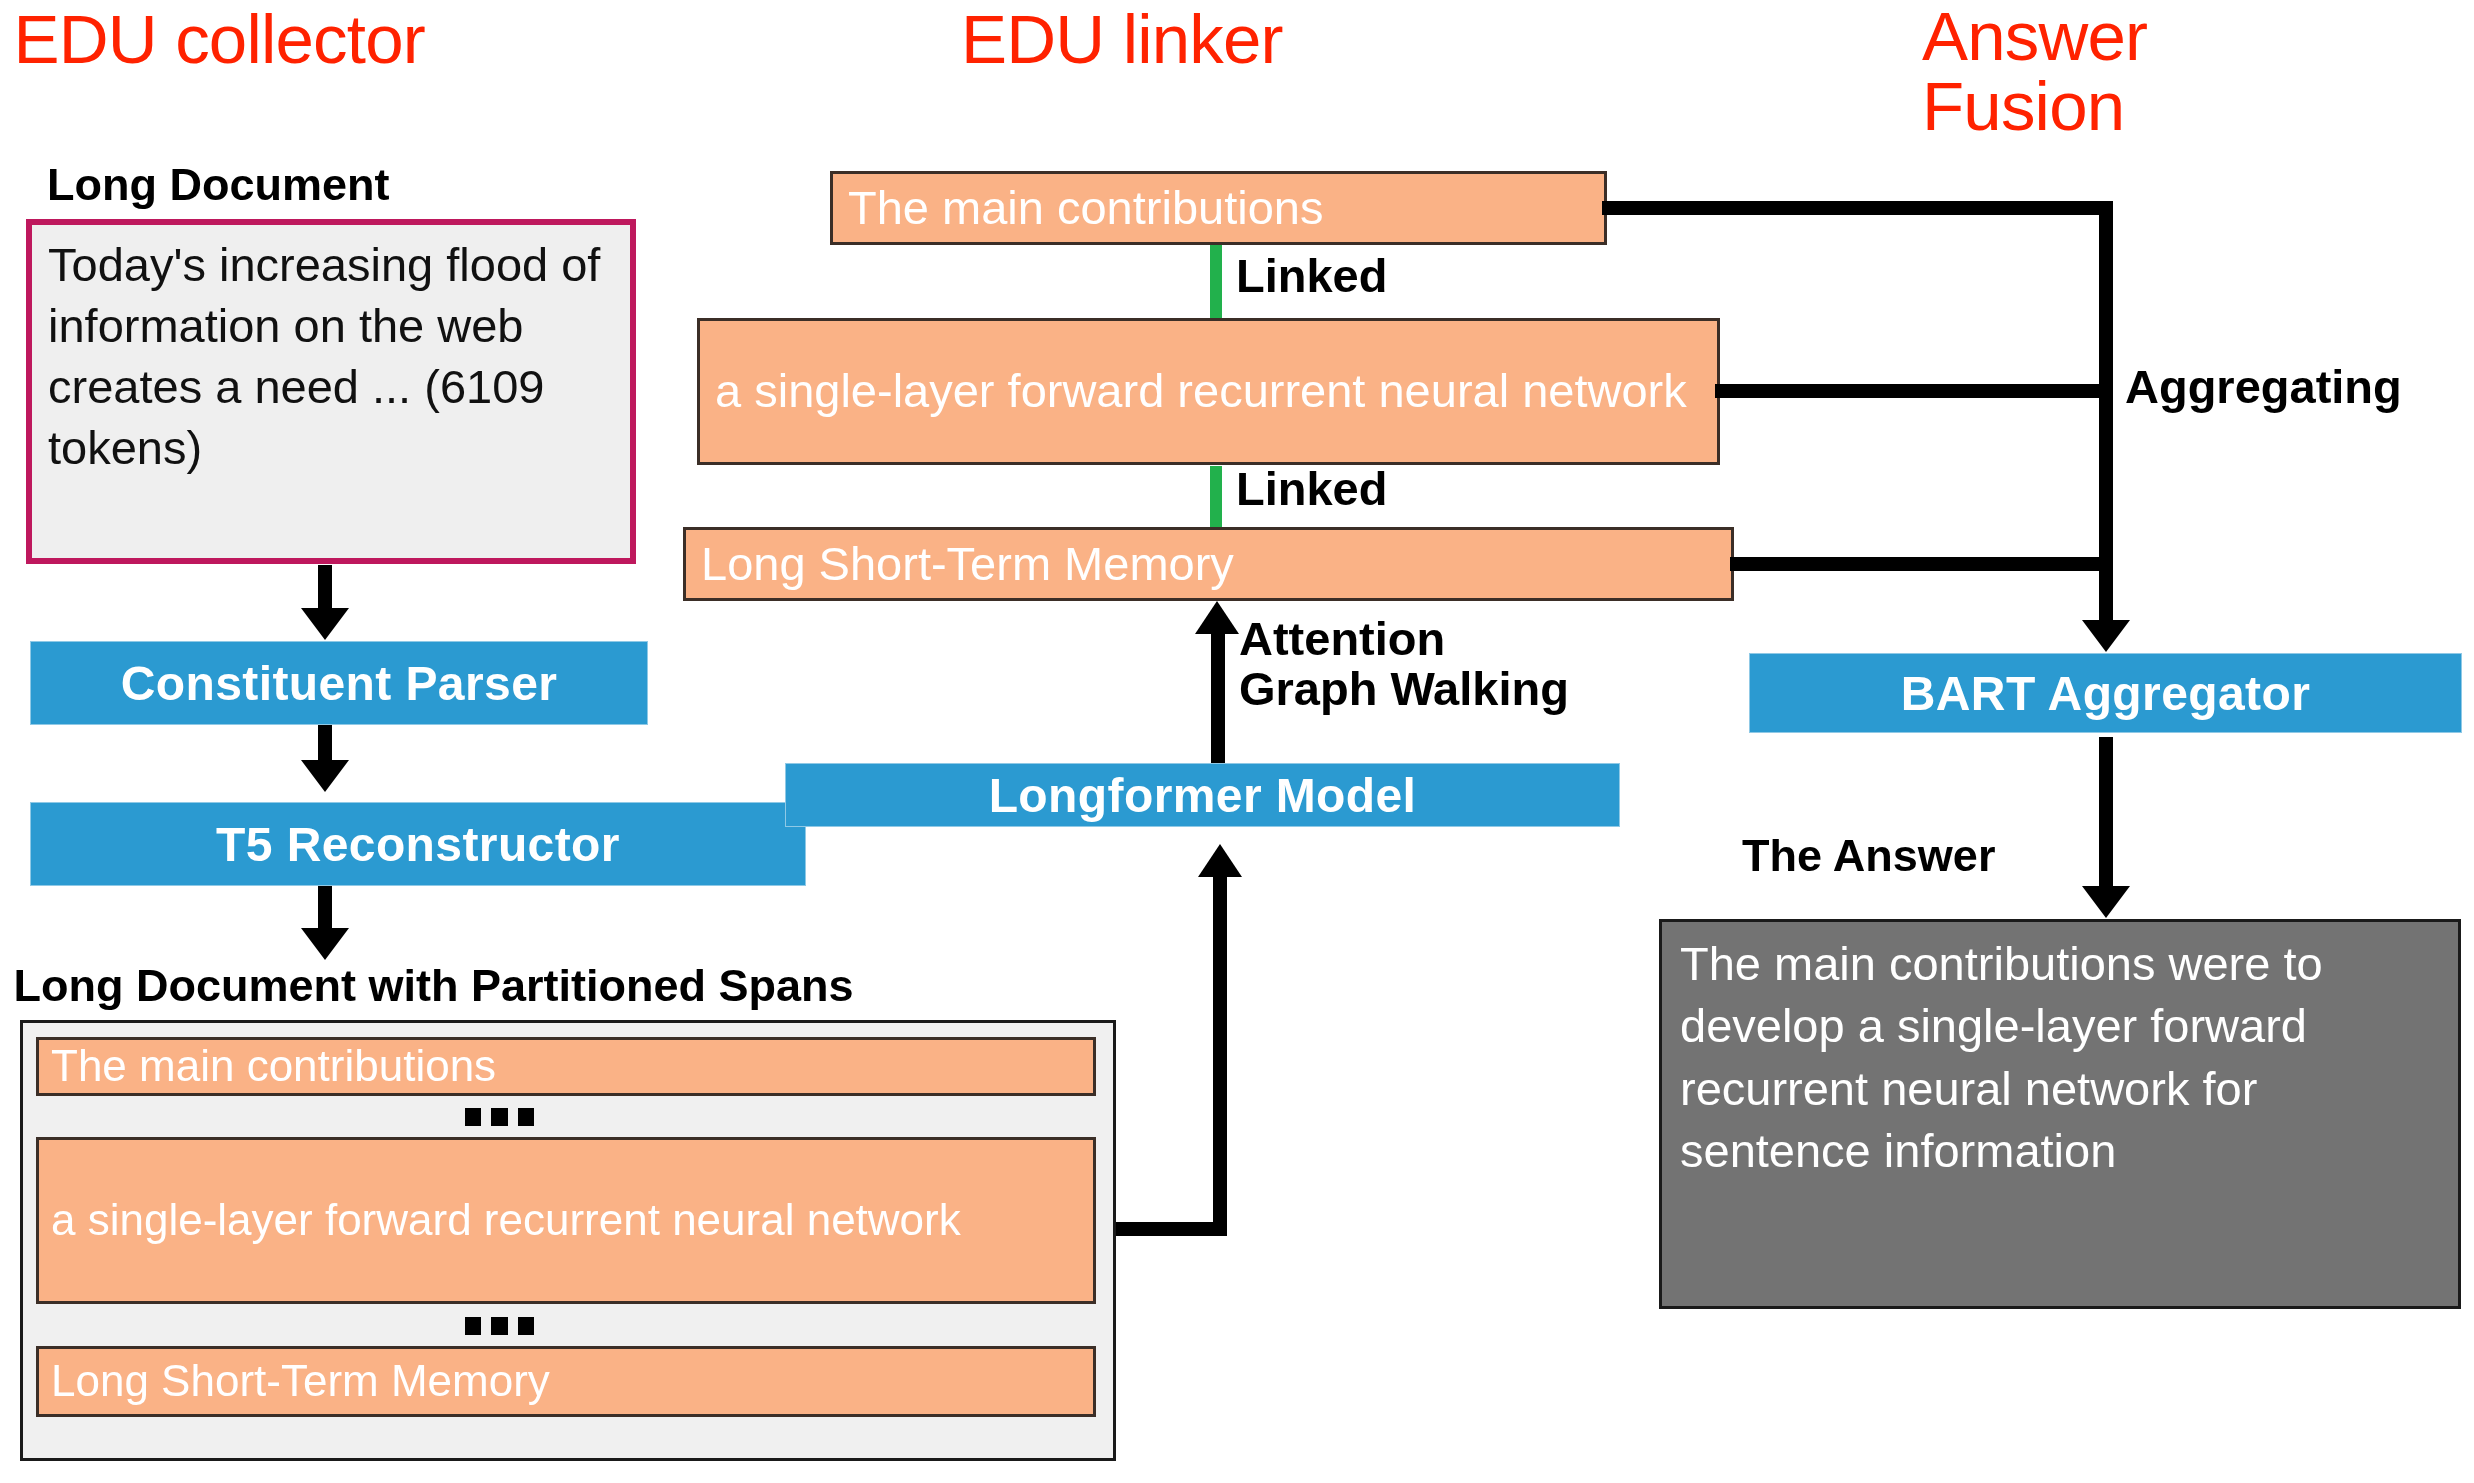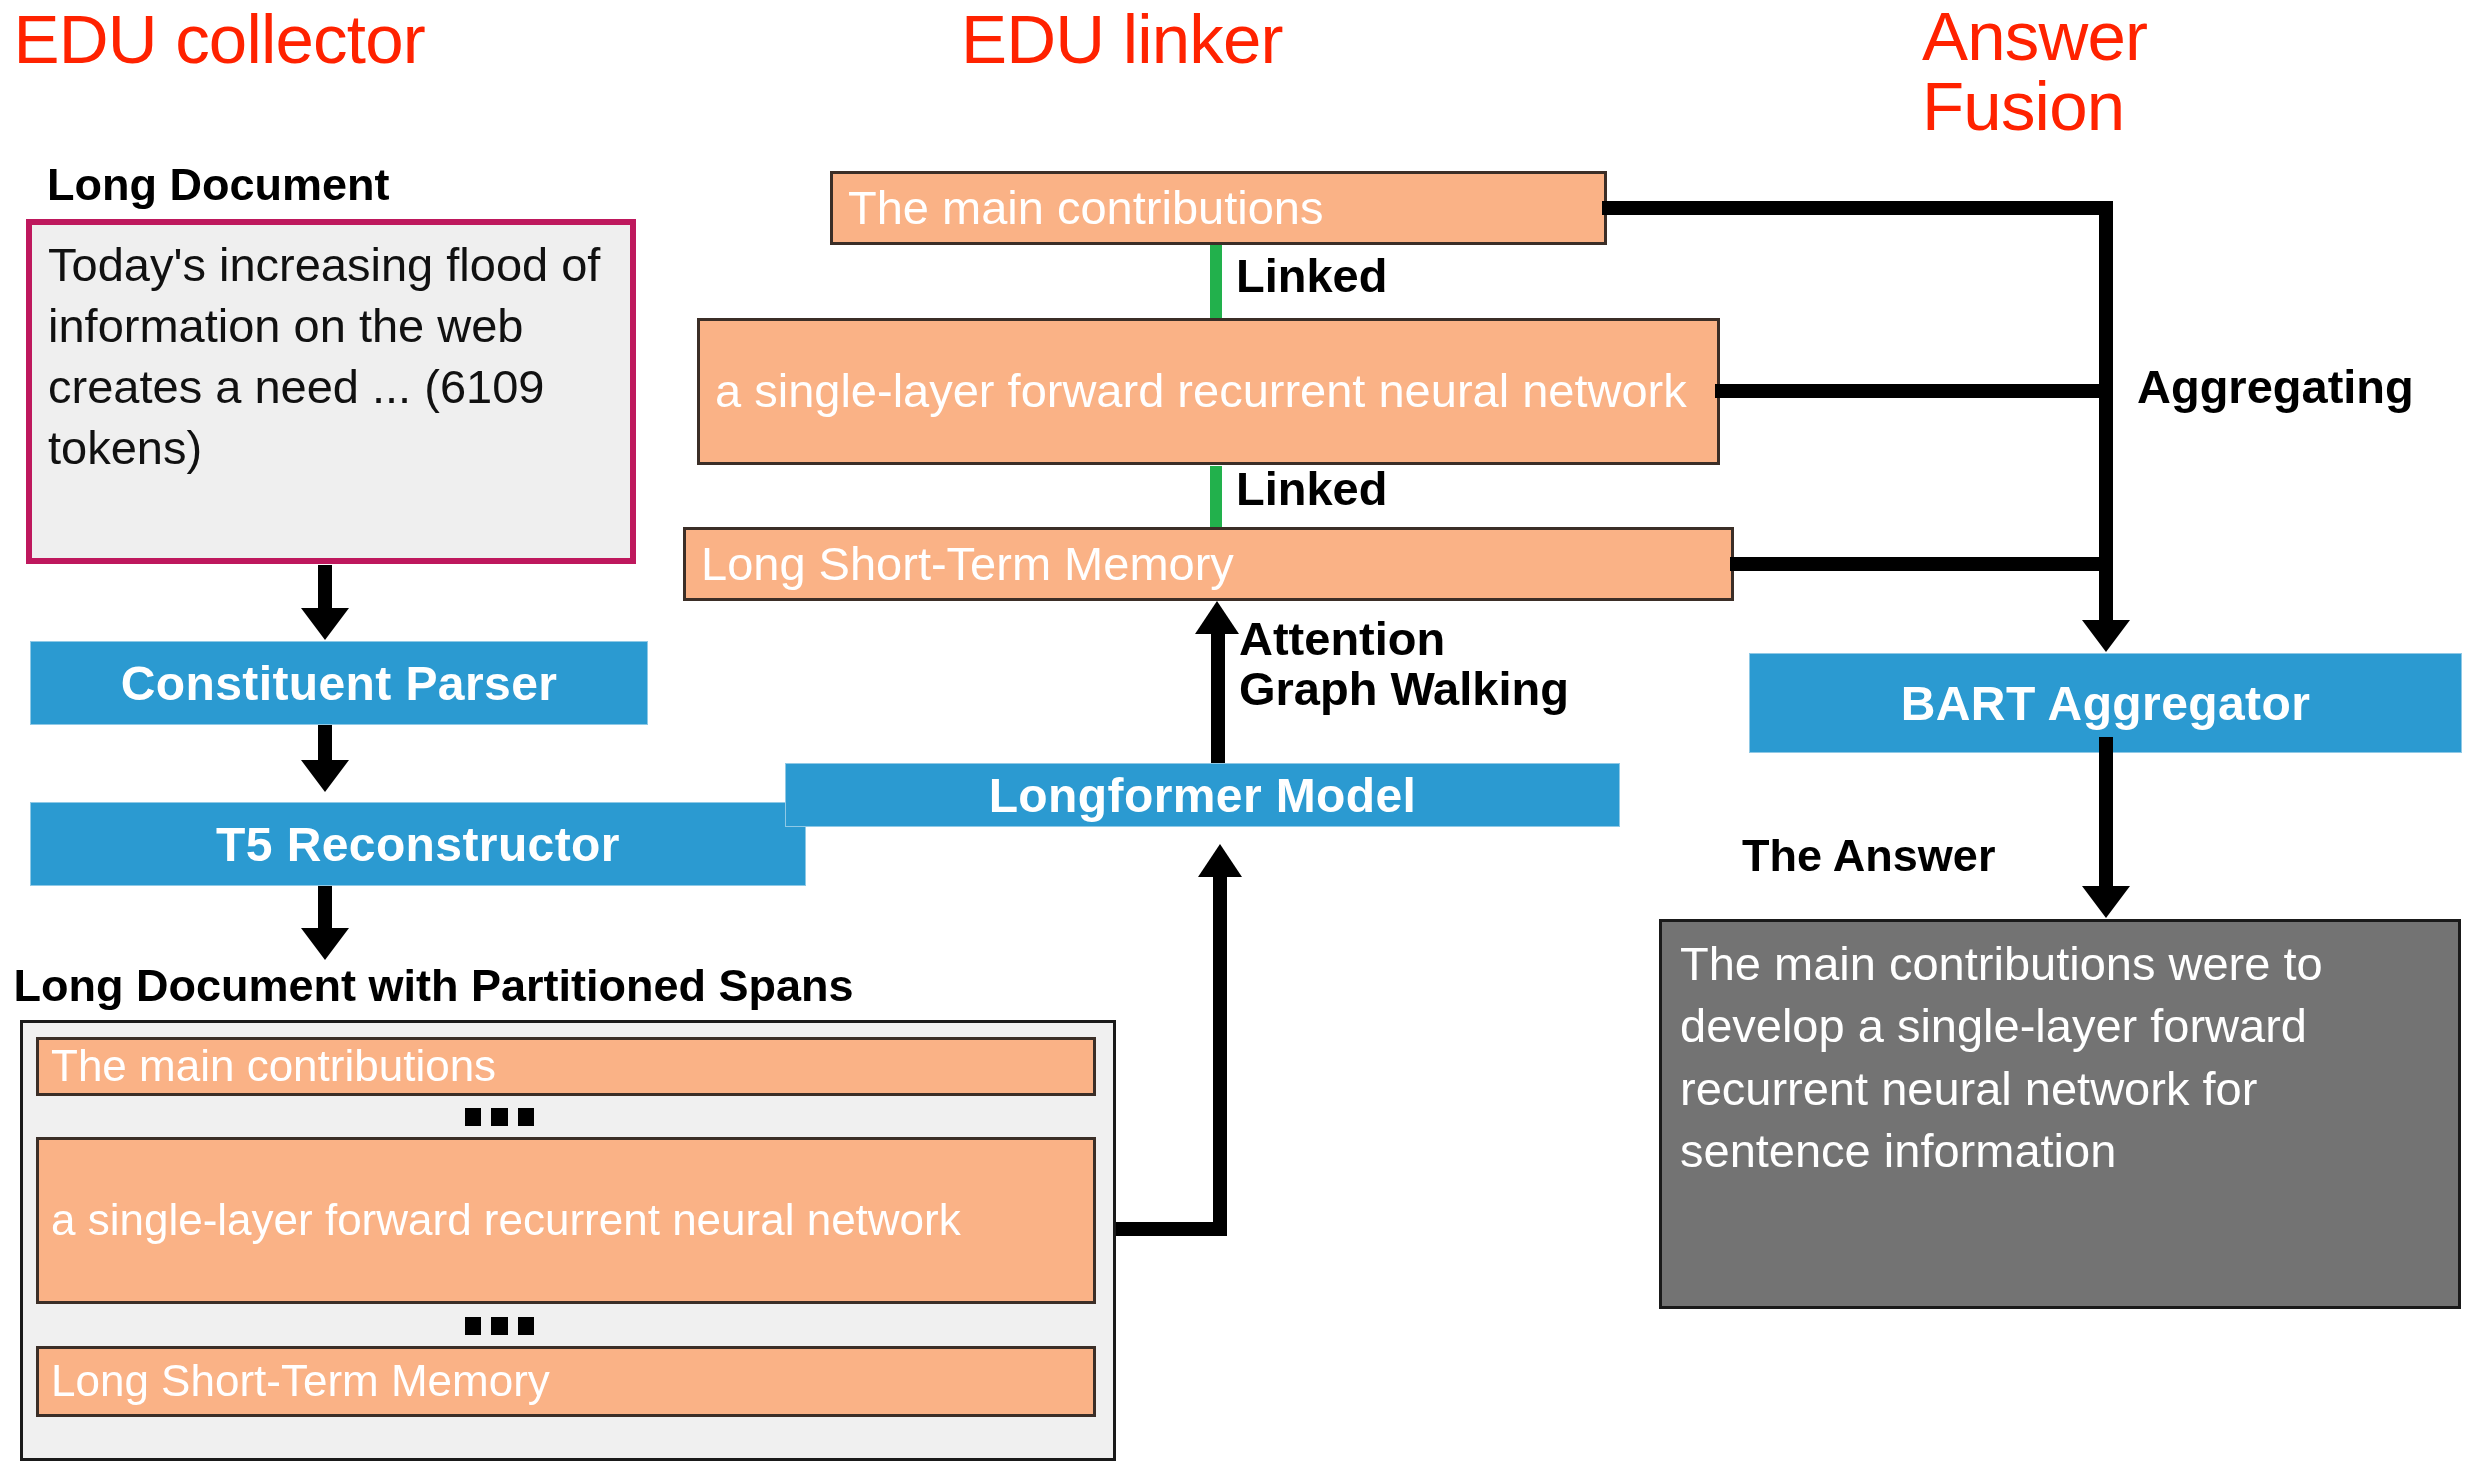--- a/index.html
+++ b/index.html
@@ -208,23 +208,23 @@
 Graph Walking</div>
 
   <div class="abs blue-box" style="left:785px; top:763px; width:835px; height:64px;">Longformer Model</div>
 
   <div class="abs line-h" style="left:1602px; top:201px; width:511px; height:13.5px;"></div>
   <div class="abs line-h" style="left:1715px; top:384px; width:398px; height:13.5px;"></div>
   <div class="abs line-h" style="left:1730px; top:557px; width:383px; height:13.5px;"></div>
   <div class="abs line-v" style="left:2099px; top:201px; width:13.5px; height:423px;"></div>
   <div class="abs arrow-down" style="left:2082px; top:620px;"></div>
 
-  <div class="abs edge-label" style="left:2125px; top:362px;margin-left:12px;">Aggregating</div>
-
-  <div class="abs blue-box" style="left:1749px; top:653px; width:713px; height:100px;text-align:center;">BART Aggregator</div>
+  <div class="abs edge-label" style="left:2125px; top:362px;">Aggregating</div>
+
+  <div class="abs blue-box" style="left:1749px; top:653px; width:713px; height:80px;text-align:center;">BART Aggregator</div>
 
   <div class="abs line-v" style="left:2099px; top:737px; width:13.5px; height:155px;"></div>
   <div class="abs arrow-down" style="left:2082px; top:886px;"></div>
 
   <div class="abs caption" style="left:1742px; top:833px;">The Answer</div>
 
   <div class="abs green-box" style="left:1659px; top:919px; width:802px; height:390px;">The main contributions were to develop a single-layer forward recurrent neural network for sentence information</div>
 
 </div>
 

